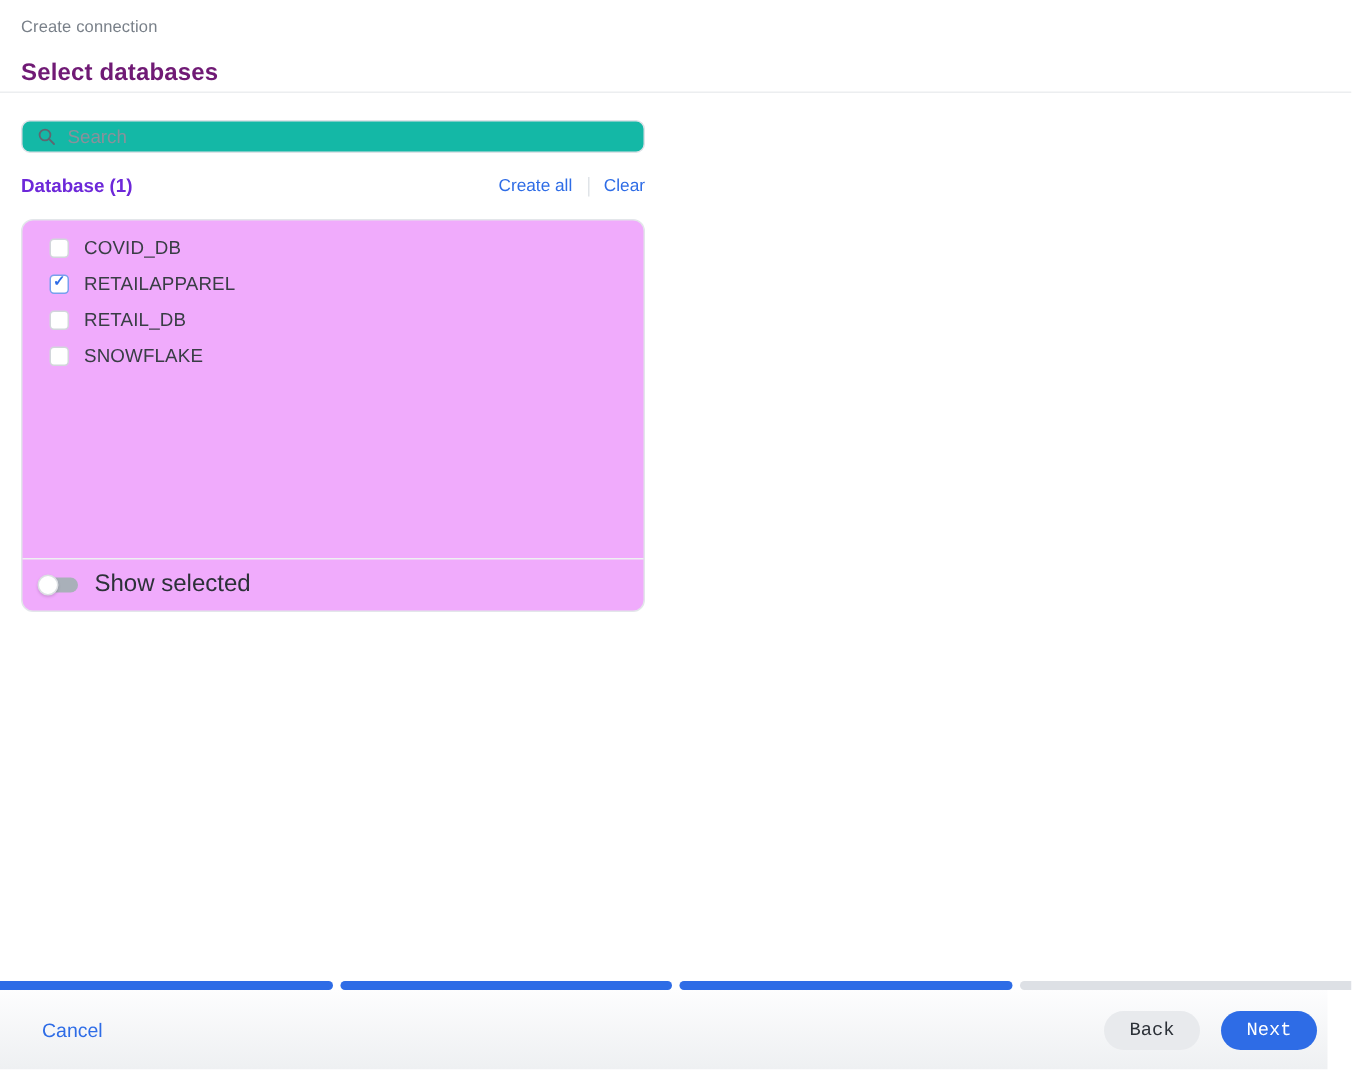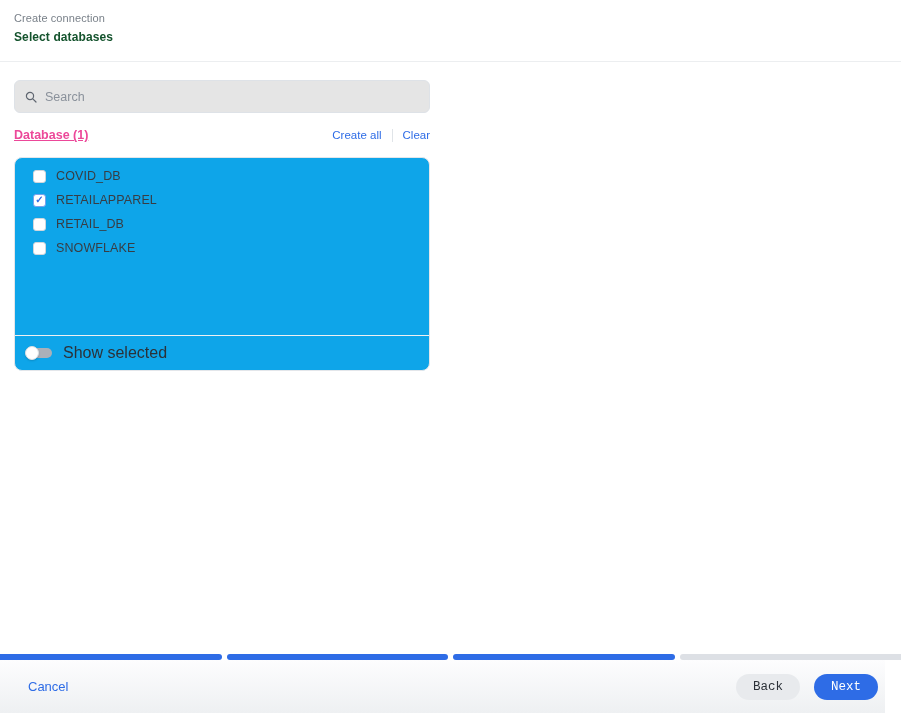--- a/index.html
+++ b/index.html
@@ -17,41 +17,41 @@
     padding: 12px 14px 0 14px;
     height: 62px;
     border-bottom: 1px solid #eceef0;
   }
   .breadcrumb {
     font-size: 11px;
     color: #798089;
     letter-spacing: .1px;
   }
   .page-title {
-    margin-top: 6px;
-    font-size: 12px;
+    margin-top: 16px;
+    font-size: 16px;
     font-weight: 700;
-    color: #14532d;
+    color: #701a75;
     letter-spacing: .1px;
   }
 
   
   .content {
     width: 416px;
     margin: 18px 0 0 14px;
   }
 
   .search-box {
     display: flex;
     align-items: center;
-    height: 33px;
+    height: 22px;
     border: 1px solid #dee2e7;
     border-radius: 6px;
     padding: 0 10px;
-    background: #e5e5e5;
+    background: #14b8a6;
   }
   .search-box svg { flex: 0 0 auto; display: block; }
   .search-input {
     border: none;
     outline: none;
     flex: 1;
     margin-left: 8px;
     font-family: "Liberation Sans", sans-serif;
     font-size: 12.5px;
     color: #343a41;
@@ -60,43 +60,42 @@
   .search-input::placeholder { color: #8a919b; }
 
   .list-header {
     display: flex;
     align-items: center;
     margin-top: 15px;
   }
   .list-label {
     font-size: 12.5px;
     font-weight: 700;
-    color: #ec4899;
-    text-decoration: underline;
+    color: #6d28d9;
   }
   .list-header .spacer { flex: 1; }
   .link {
     font-size: 11.5px;
     color: #2e6ce6;
     text-decoration: none;
     cursor: pointer;
   }
   .vdivider {
     width: 1px;
     height: 13px;
     background: #e0e4e8;
     margin: 0 10px;
   }
 
   .db-panel {
     margin-top: 15px;
-    height: 214px;
+    height: 262px;
     border: 1px solid #e3e6ea;
     border-radius: 8px;
-    background: #0ea5e9;
+    background: #f0abfc;
     display: flex;
     flex-direction: column;
   }
   .db-rows { flex: 1; padding-top: 6px; overflow: hidden; }
   .db-row {
     display: flex;
     align-items: center;
     height: 24px;
     padding-left: 18px;
     cursor: pointer;

